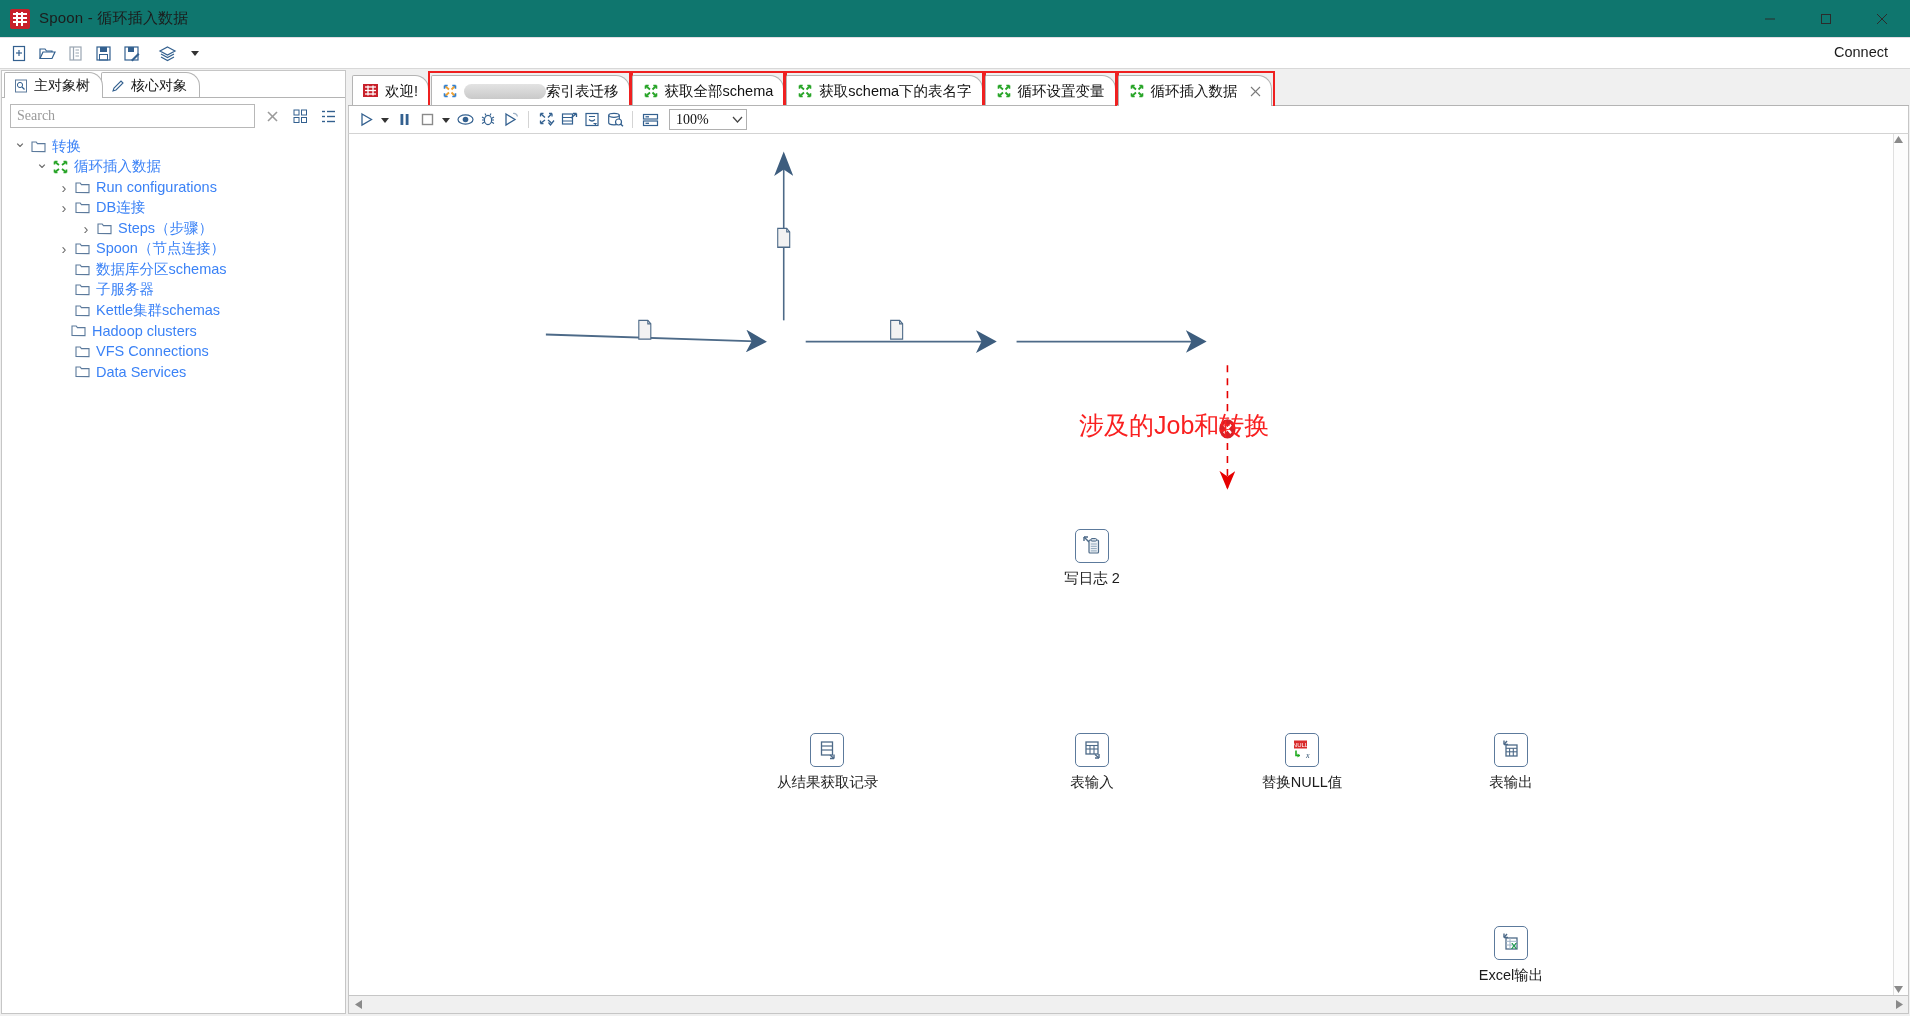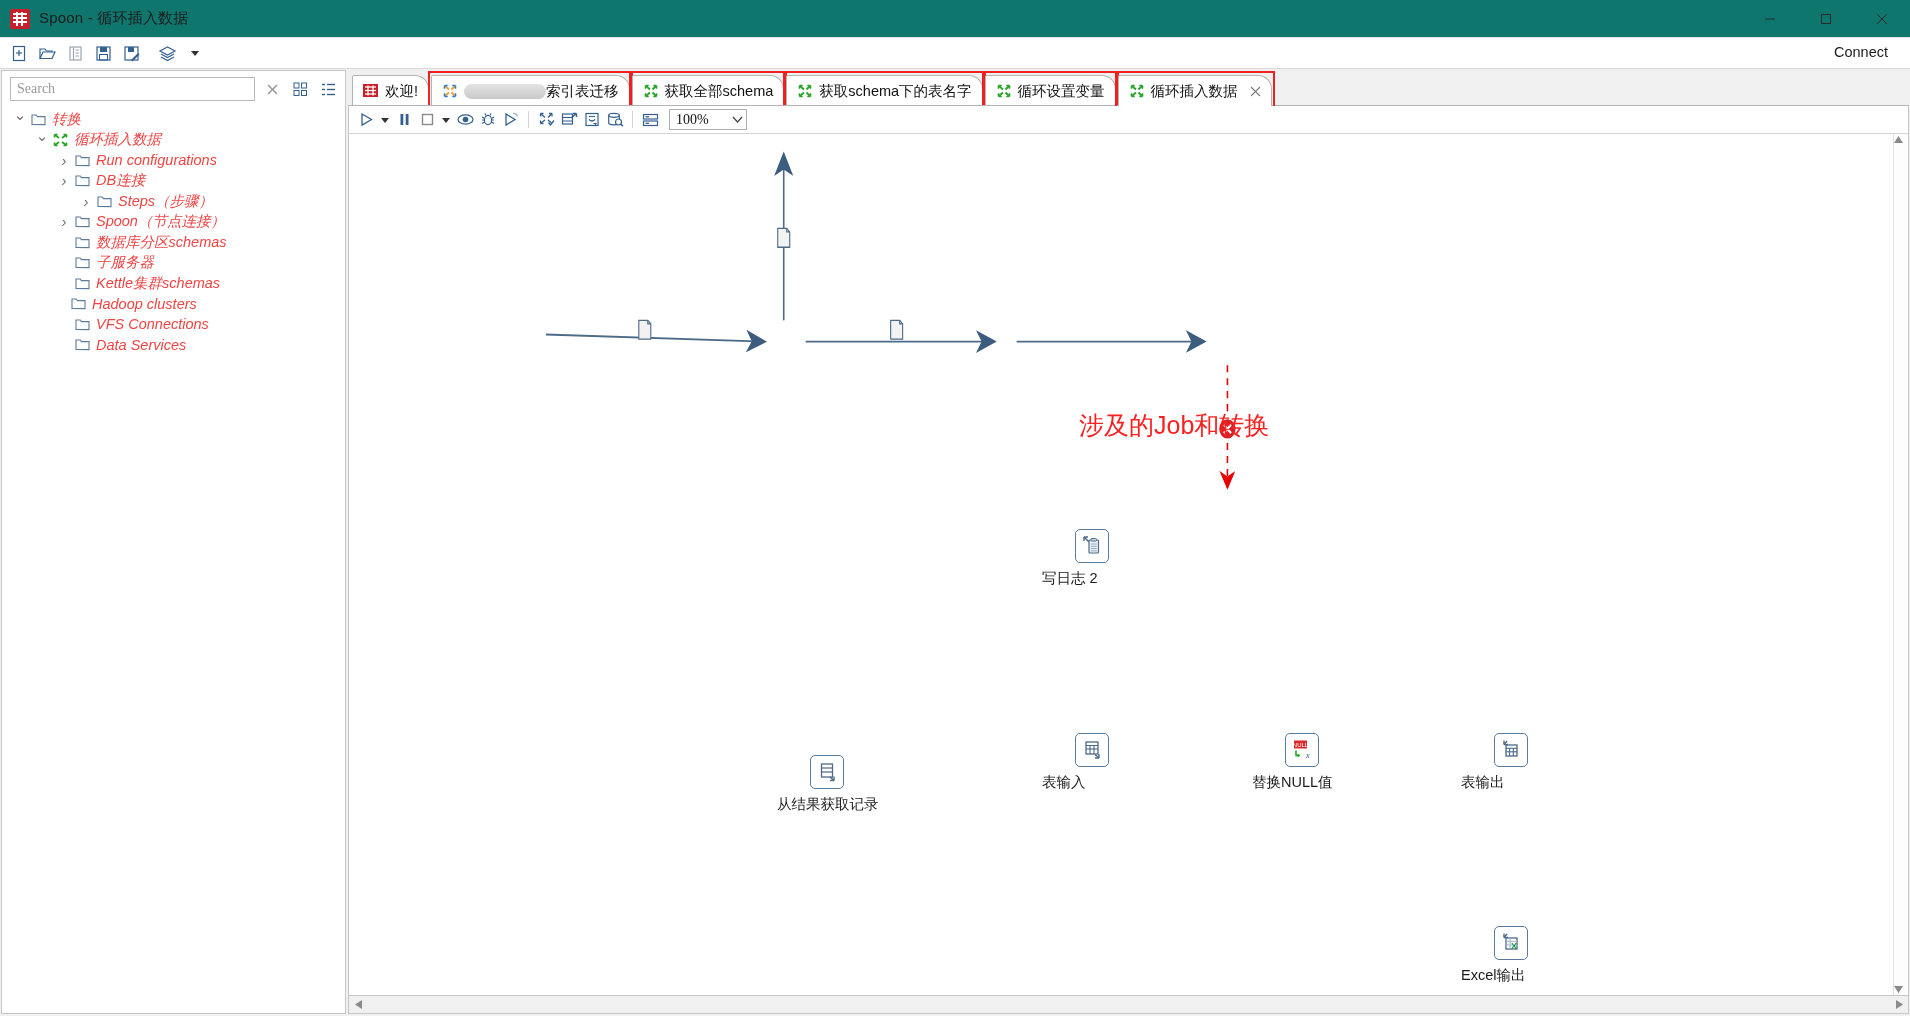--- a/index.html
+++ b/index.html
@@ -130,21 +130,21 @@
     font-size: 14px; color: #222; padding: 0 6px;
     font-family: "Liberation Serif", serif;
   }
   .lp-search::placeholder { color: #9a9a9a; }
   .lp-iconbtn {
     width: 22px; height: 22px; display: flex; align-items: center; justify-content: center;
     color: #8a8a8a; font-size: 16px;
   }
   .tree {
     flex: 1; overflow: hidden; padding-top: 2px;
-    font-size: 14.5px; color: #ef4444; font-style: italic;
+    font-size: 14.5px; color: #3b82f6;
   }
   .tnode {
     display: flex; align-items: center; height: 20.5px; white-space: nowrap;
   }
   .tw {
     width: 16px; min-width: 16px; display: flex; align-items: center; justify-content: center;
     color: #6d6d6d; font-size: 11px;
   }
   .tw.open::before { content: "\2304"; position: relative; top: -4px; font-size: 15px; }
   .tw.closed::before { content: "\203A"; font-size: 15px; }
@@ -216,21 +216,21 @@
     border: 1px solid #c6c6c6;
     border-top: none;
     overflow: hidden;
   }
   .canvas { position: absolute; inset: 0; }
   .canvas-title {
     position: absolute; left: 730px; top: 275px;
     color: #f92020; font-size: 25px; white-space: nowrap;
   }
   .node {
-    position: absolute; width: 100px; text-align: left;
+    position: absolute; width: 100px; text-align: center;
   }
   .node .box {
     width: 34px; height: 34px; margin: 0 auto;
     border: 1px solid #5c7a9c; border-radius: 5px;
     background: #fff; position: relative;
     display: flex; align-items: center; justify-content: center;
   }
   .node .lbl {
     margin-top: 6px; font-size: 14.5px; color: #1b1b1b; white-space: nowrap;
   }
@@ -327,20 +327,41 @@
       <svg width="12" height="12" viewBox="0 0 12 12">
           <path d="M2 4 L6 9 L10 4 Z" fill="#333"></path>
         </svg>
     </div>
     <div class="connect-label">Connect</div>
   </div>
 
   <div class="body">
 
     <div class="leftpanel">
+      <div class="lp-tabs">
+        <div class="lp-tab active">
+          <span>
+            <svg width="14" height="14" viewBox="0 0 14 14">
+                <rect x="1.5" y="1" width="11" height="12" fill="#fff" stroke="#5c7a9c" stroke-width="1"></rect>
+                <circle cx="6" cy="6" r="2.6" fill="none" stroke="#33608f" stroke-width="1"></circle>
+                <line x1="8" y1="8" x2="10.5" y2="10.5" stroke="#33608f" stroke-width="1.2"></line>
+              </svg>
+          </span>
+          <span>主对象树</span>
+        </div>
+        <div class="lp-tab">
+          <span>
+            <svg width="14" height="14" viewBox="0 0 14 14">
+                <path d="M2 12 L3 9 L10 2 L12 4 L5 11 Z" fill="none" stroke="#33608f" stroke-width="1.1"></path>
+              </svg>
+          </span>
+          <span>核心对象</span>
+        </div>
+        <div class="lp-tab-underline"></div>
+      </div>
 
       <div class="lp-search-row">
         <input class="lp-search" value="" placeholder="Search" style="">
         <div class="lp-iconbtn">
           <svg width="13" height="13" viewBox="0 0 13 13">
               <line x1="2" y1="2" x2="11" y2="11" stroke="#9b9b9b" stroke-width="1.6"></line>
               <line x1="11" y1="2" x2="2" y2="11" stroke="#9b9b9b" stroke-width="1.6"></line>
             </svg>
         </div>
         <div class="lp-iconbtn">
@@ -708,21 +729,21 @@
                     <line x1="10.8" y1="10" x2="16.8" y2="10"></line>
                     <line x1="10.8" y1="12.3" x2="16.8" y2="12.3"></line>
                     <line x1="10.8" y1="14.6" x2="16.8" y2="14.6"></line>
                     <line x1="10.8" y1="16.9" x2="16.8" y2="16.9"></line>
                   </g>
               </svg>
             </div>
             <div class="lbl">写日志 2</div>
           </div>
 
-          <div class="node" style="left:428px; top:621px;">
+          <div class="node" style="left:428px; top:599px;">
             <div class="box">
               <svg width="24" height="24" viewBox="0 0 24 24">
                 <rect x="6.5" y="4" width="11" height="13" fill="#fff" stroke="#4d6a88" stroke-width="1.3"></rect>
                 <line x1="6.5" y1="8" x2="17.5" y2="8" stroke="#4d6a88" stroke-width="1.2"></line>
                 <line x1="6.5" y1="12" x2="17.5" y2="12" stroke="#4d6a88" stroke-width="1.2"></line>
                 <path d="M15 17 L19 20.5" stroke="#4d6a88" stroke-width="1.4"></path>
                   <path d="M19 20.5 h-4 M19 20.5 v-4" stroke="#4d6a88" stroke-width="1.4" fill="none"></path>
               </svg>
             </div>
             <div class="lbl">从结果获取记录</div>

